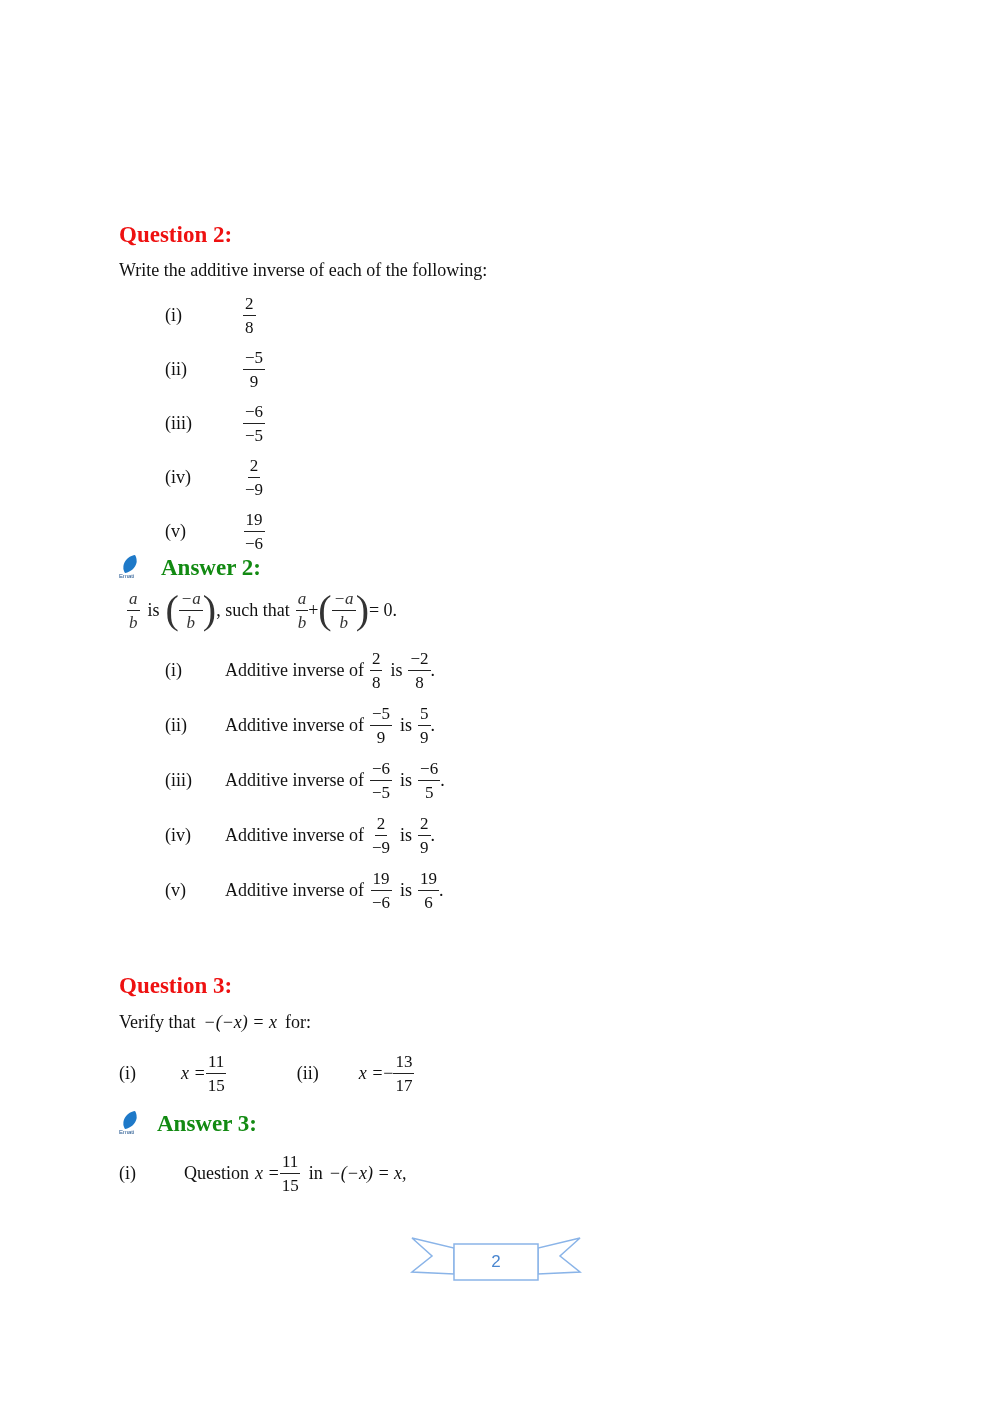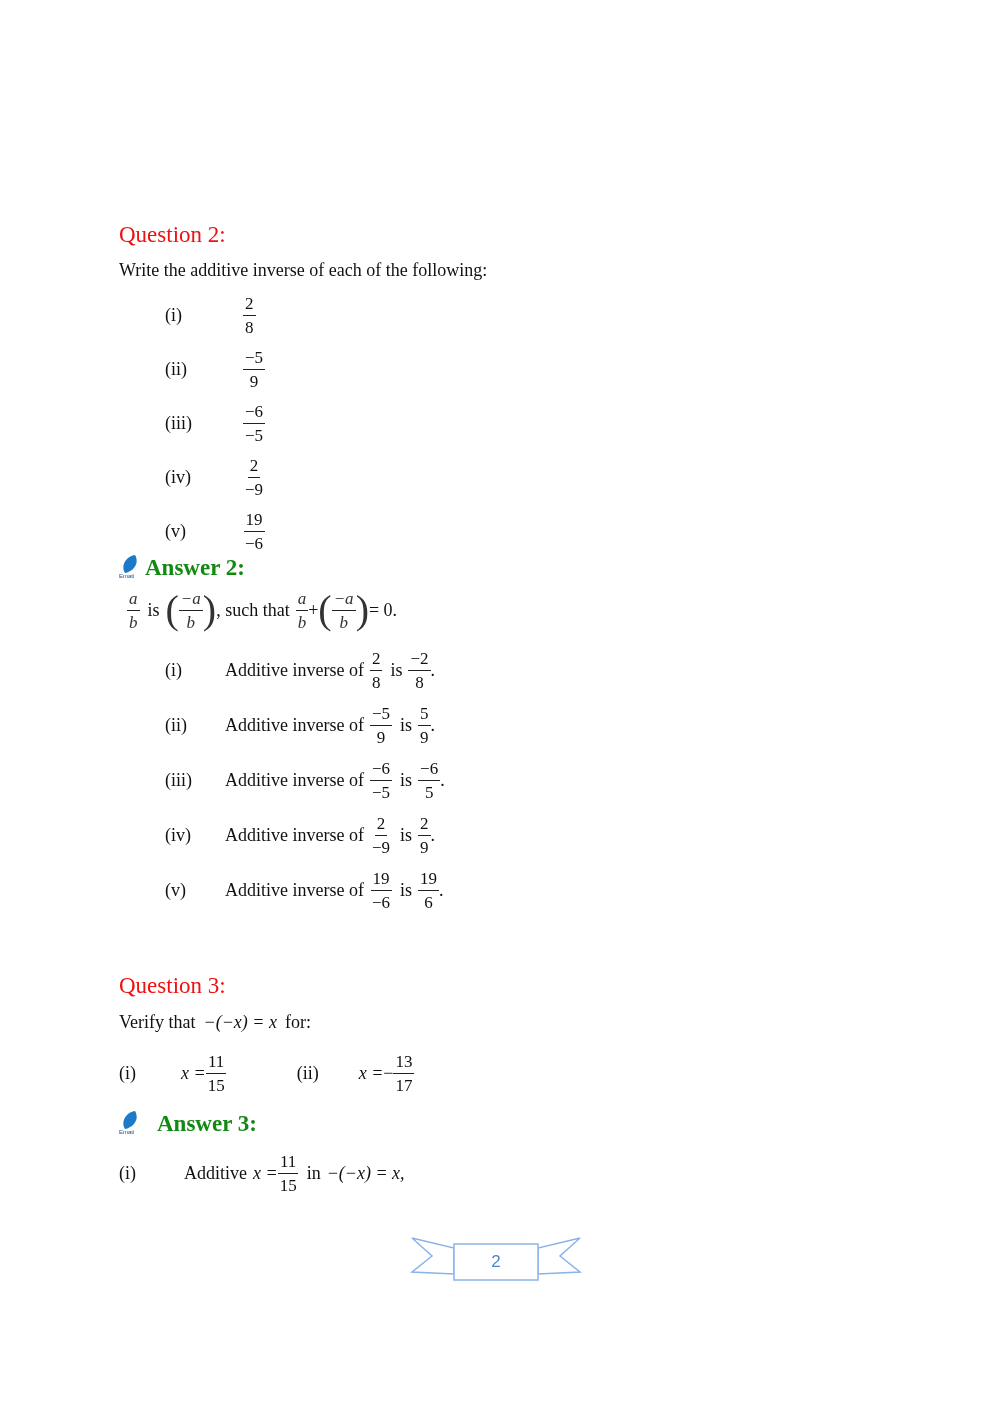--- a/index.html
+++ b/index.html
@@ -1,19 +1,19 @@
 <!DOCTYPE html>
 <html><head>
 <meta charset="utf-8">
 <style>
   html, body { margin: 0; padding: 0; background: #ffffff; }
   body { width: 992px; height: 1403px; position: relative; overflow: hidden;
          font-family: "Liberation Serif", "DejaVu Serif", serif; color: #111; }
   .abs { position: absolute; }
-  .qhead { font-size: 23px; font-weight: normal; color: #ee1111; }
+  .qhead { font-size: 23px; font-weight: bold; color: #ee1111; }
   .ahead { font-size: 23px; font-weight: bold; color: #128a12; }
   .body-text { font-size: 18px; }
   .label { font-size: 18px; }
   .frac { display: inline-flex; flex-direction: column; align-items: center; vertical-align: middle; font-size: 17px; line-height: 1; }
   .frac .num { padding: 0 2px 3px 2px; border-bottom: 1px solid #222; }
   .frac .den { padding: 3px 2px 0 2px; }
   .frac.it .num, .frac.it .den { font-style: italic; color: #333; }
   .paren { font-size: 40px; font-weight: 200; vertical-align: middle; color: #333; line-height: 1; }
   .math-it { font-style: italic; }
   .row { display: flex; align-items: center; }
@@ -63,21 +63,21 @@
         <span class="den">−6</span>
       </span>
   </div>
 </div>
 
 <div class="abs row" style="left:119px; top:555px;">
   <span class="ebook-icon">
       <span class="feather"></span>
       <span class="txt">Emati</span>
     </span>
-  <span class="ahead" style="margin-left:4px;">Answer 2:</span>
+  <span class="ahead" style="margin-left:20px;">Answer 2:</span>
 </div>
 
 <div class="abs row body-text" style="left:119px; top:585px; height:50px;">
   <span style="width:8px;"></span>
   <span class="frac it">
       <span class="num">a</span>
       <span class="den">b</span>
     </span>
   <span style="width:8px;"></span>
   <span>is</span>
@@ -219,21 +219,21 @@
 
 <div class="abs row" style="left:119px; top:1111px;">
   <span class="ebook-icon">
       <span class="feather"></span>
       <span class="txt">Emati</span>
     </span>
   <span class="ahead" style="margin-left:16px;">Answer 3:</span>
 </div>
 <div class="abs row body-text" style="left:119px; top:1148px; height:50px;">
   <span style="width:65px;">(i)</span>
-  <span>Additive</span>
+  <span>Question</span>
     <span style="width:6px;"></span>
   <span class="math-it">x =</span>
   <span class="frac">
       <span class="num">11</span>
       <span class="den">15</span>
     </span>
     <span style="width:8px;"></span>
   <span>in</span>
     <span style="width:6px;"></span>
   <span class="math-it">−(−x) = x,</span>

